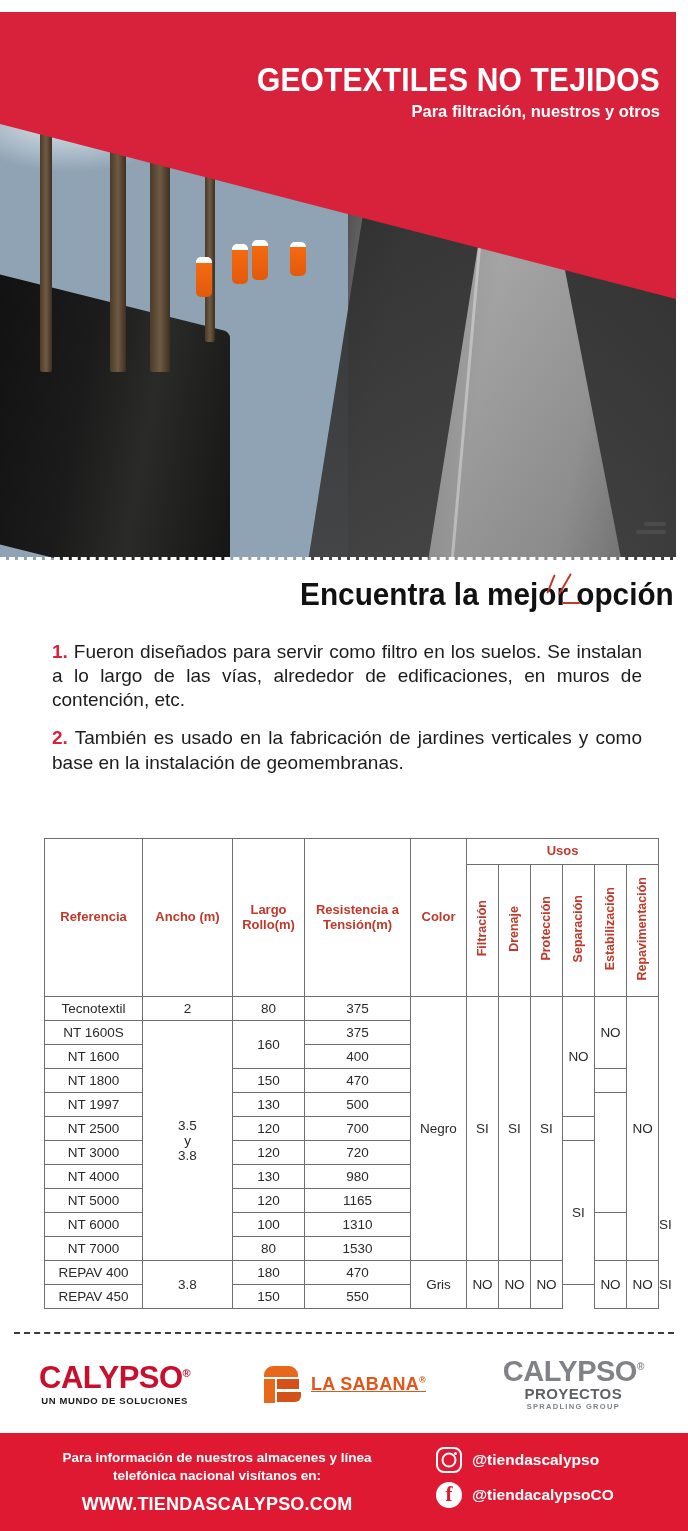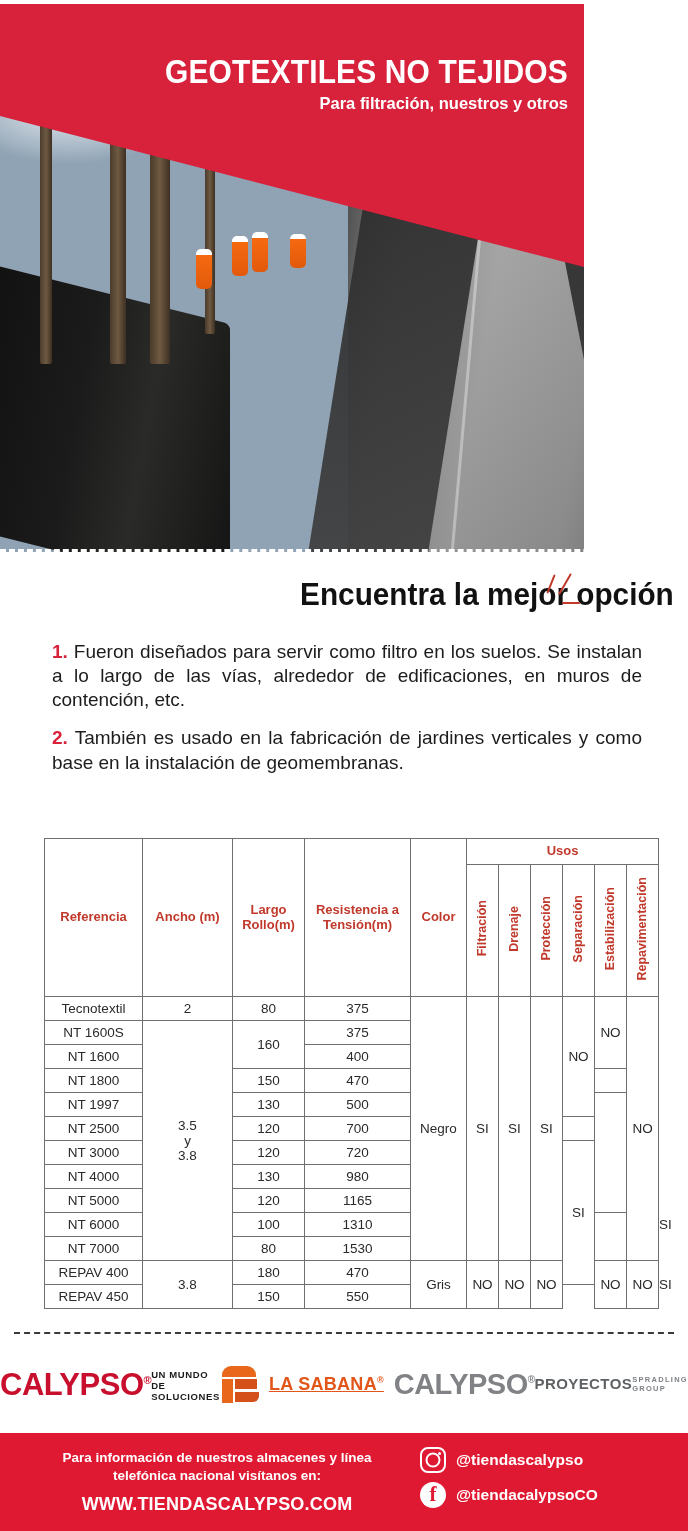--- a/index.html
+++ b/index.html
@@ -5,21 +5,21 @@
   * { box-sizing: border-box; margin: 0; padding: 0; }
   html, body {
     width: 688px; height: 1531px;
     background: #ffffff;
     font-family: "Liberation Sans", sans-serif;
     overflow: hidden;
   }
   .page { position: relative; width: 688px; height: 1531px; background: #fff; }
 
   
-  .hero { position: absolute; left: 0; top: 4px; width: 584px; height: 548px; overflow: hidden; background: #d8213b; }
+  .hero { position: absolute; left: 0; top: 12px; width: 676px; height: 548px; overflow: hidden; background: #d8213b; }
 
   .photo-wrap { position: absolute; left: 0; top: 0; width: 688px; height: 548px; }
   .photo-left {
     position: absolute; left: 0; top: 0; width: 348px; height: 548px;
     background:
       linear-gradient(180deg, rgba(0,0,0,.18), rgba(0,0,0,0) 22%),
       radial-gradient(ellipse 120px 60px at 70px 100px, #e9eef3 0%, #b9c6d2 55%, #8fa3b4 100%),
       linear-gradient(180deg,#9fb4c6 0%, #b9c8d3 14%, #7d8f5f 20%, #5d7a3c 27%, #6f8a46 33%, #86a05a 40%, #7d9a55 48%, #6e8c49 58%, #5f7f3f 70%, #4f6c35 85%, #44602e 100%);
   }
   .photo-left::before {
@@ -145,21 +145,21 @@
   .col-anc   { width: 90px; }
   .col-lar   { width: 72px; }
   .col-res   { width: 106px; }
   .col-col   { width: 56px; }
   .col-u     { width: 32px; }
   .usos-head { height: 26px; font-size: 13px; }
 
   
   .logo-div { position:absolute; left:14px; top:1332px; width:660px; height:0; border-bottom: 2px dashed #3a3a3a; }
   .logos { position: absolute; left: 0; top: 1348px; width: 688px; height: 72px; display:flex; align-items:center; }
-  .logo-slot { flex: 1; display:flex; flex-direction:row; align-items:center; justify-content:space-between; }
+  .logo-slot { flex: 1; display:flex; flex-direction:column; align-items:center; justify-content:flex-end; }
 
   .calypso1 { font-family:"Liberation Sans Narrow","Liberation Sans",sans-serif; font-weight:800; font-size:31px; color:#c8102e; letter-spacing:-0.5px; line-height:1; position:relative; }
   .calypso1 .reg { font-size:11px; vertical-align: super; }
   .calypso1-sub { font-size:9.5px; font-weight:800; color:#1a1a1a; letter-spacing:.6px; margin-top:2px; }
 
   .sabana-row { display:flex; align-items:center; gap:7px; }
   .sabana-mark { position:relative; width:42px; height:40px; }
   .sabana-mark .b1 { position:absolute; left:2px; top:2px; width:34px; height:11px; background:#e8671a; border-radius: 9px 9px 0 0; }
   .sabana-mark .b2 { position:absolute; left:2px; top:15px; width:11px; height:24px; background:#e8671a; }
   .sabana-mark .b3 { position:absolute; left:15px; top:15px; width:22px; height:10px; background:#d4521a; }
@@ -168,21 +168,21 @@
   .sabana-txt .reg { font-size:9px; vertical-align: super; }
 
   .calypso2 { font-family:"Liberation Sans Narrow","Liberation Sans",sans-serif; font-weight:800; font-size:29px; color:#808285; letter-spacing:-0.5px; line-height:1; }
   .calypso2 .reg { font-size:10px; vertical-align:super; }
   .calypso2-sub { font-size:15px; font-weight:700; color:#5f6265; letter-spacing:.4px; margin-top:-1px; }
   .calypso2-sub2 { font-size:7.5px; font-weight:700; color:#7e8185; letter-spacing:1.3px; }
 
   
   .footer {
     position: absolute; left: 0; top: 1433px; width: 688px; height: 98px;
-    background: #e01933; display: flex; align-items: center;
+    background: #e01933; display: flex; align-items: center; gap: 16px;
   }
   .foot-left { width: 420px; text-align: center; color:#fff; padding-left: 14px; }
   .foot-left .l1 { font-size: 13.5px; font-weight:700; line-height:1.35; }
   .foot-left .url { margin-top: 9px; font-size: 18px; font-weight: 800;
     font-family:"Liberation Sans Narrow","Liberation Sans",sans-serif; letter-spacing:.2px; }
   .foot-right { flex:1; color:#fff; }
   .soc { display:flex; align-items:center; gap:10px; margin-bottom: 9px; }
   .soc-txt { font-size: 15.5px; font-weight: 800; }
   .ig-icon { width:26px; height:26px; border:2.4px solid #fff; border-radius:8px; position:relative; flex:none; }
   .ig-icon::before { content:""; position:absolute; left:50%; top:50%; width:11px; height:11px; transform:translate(-50%,-50%);

